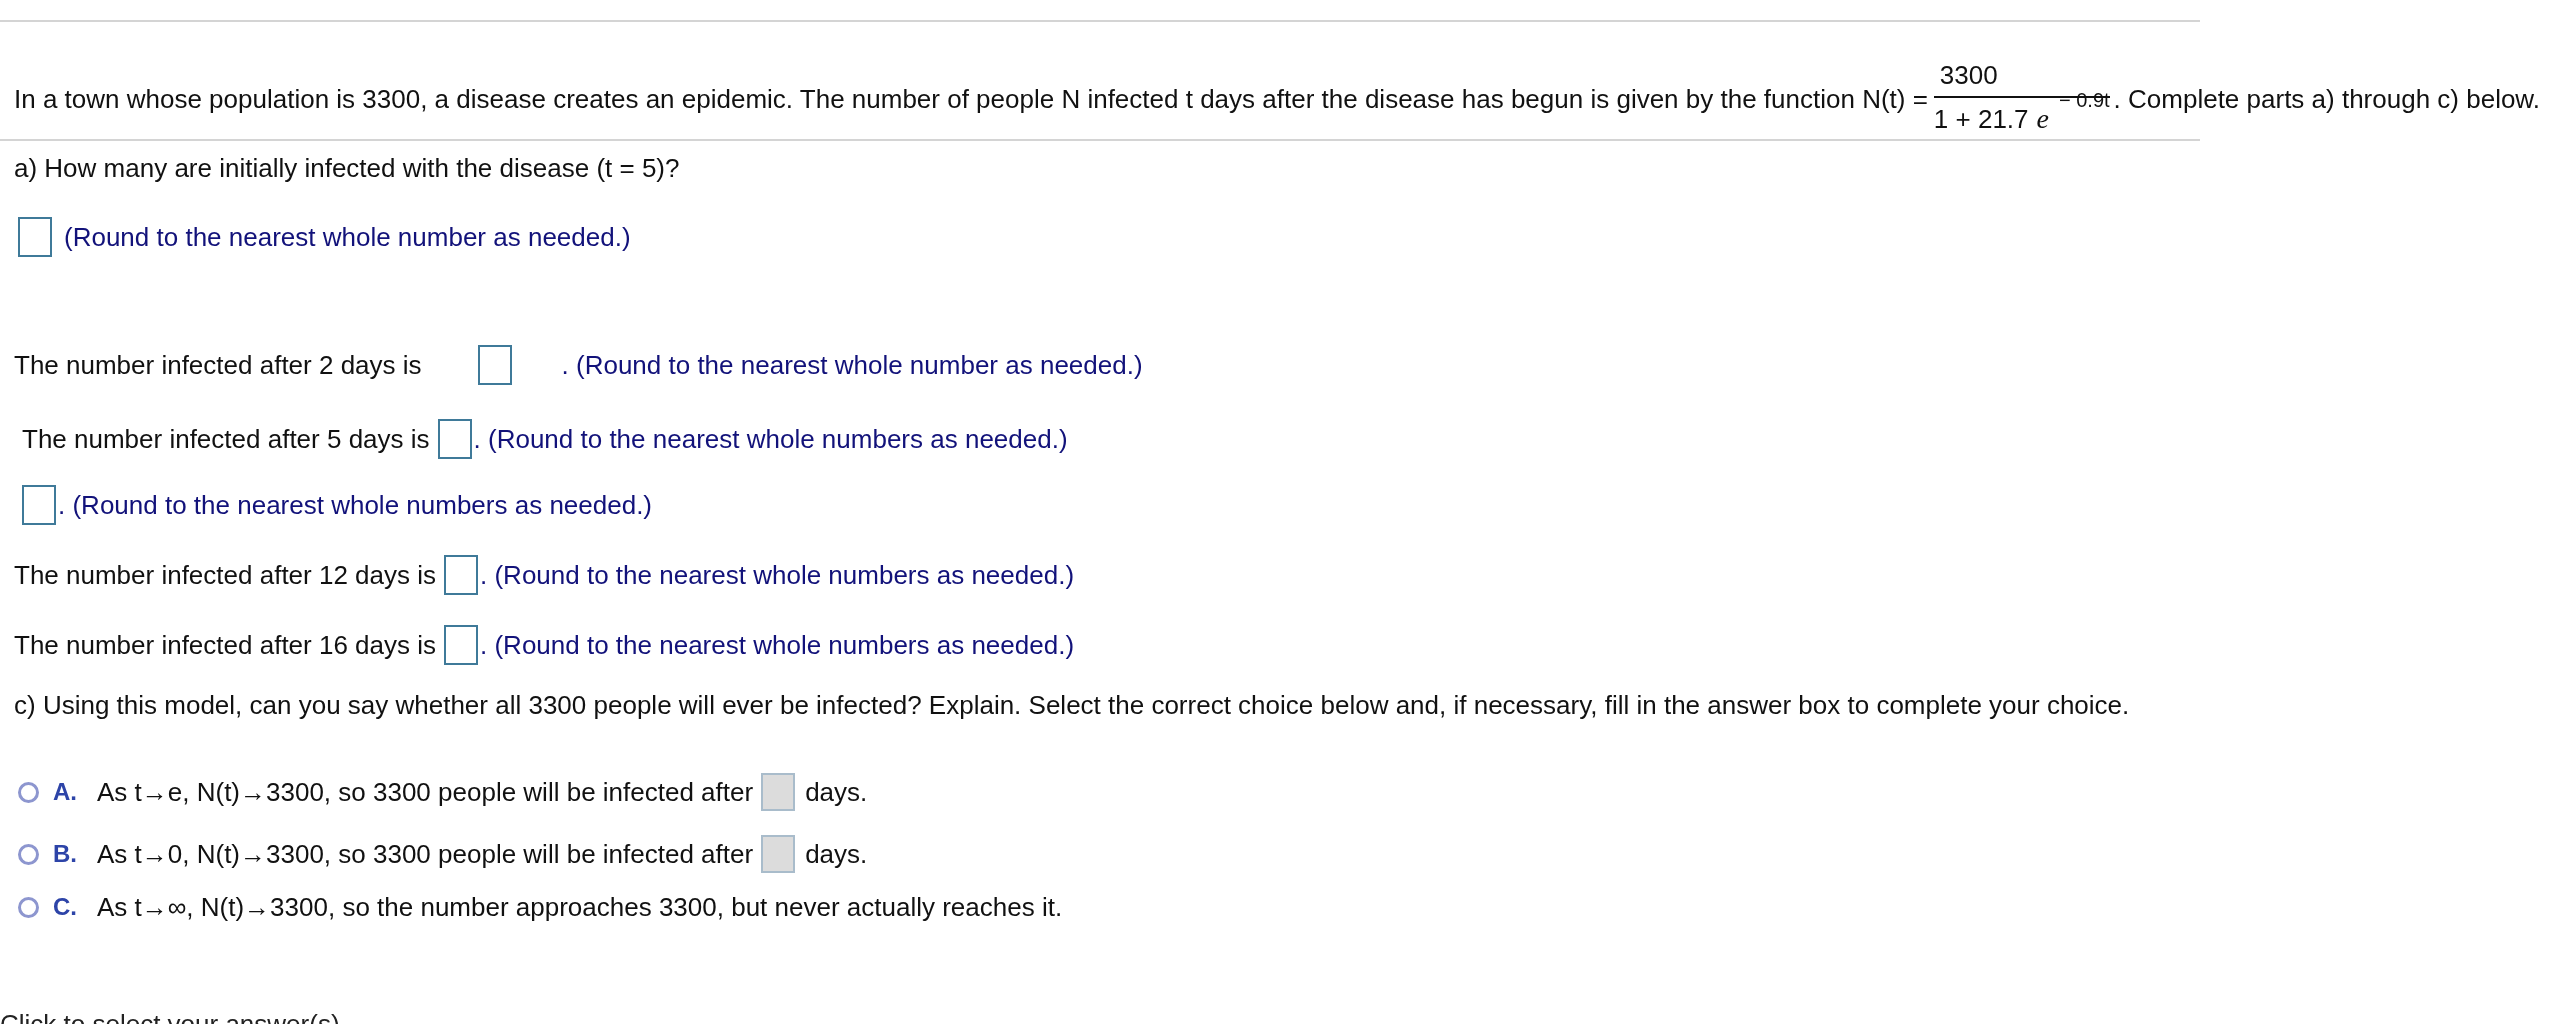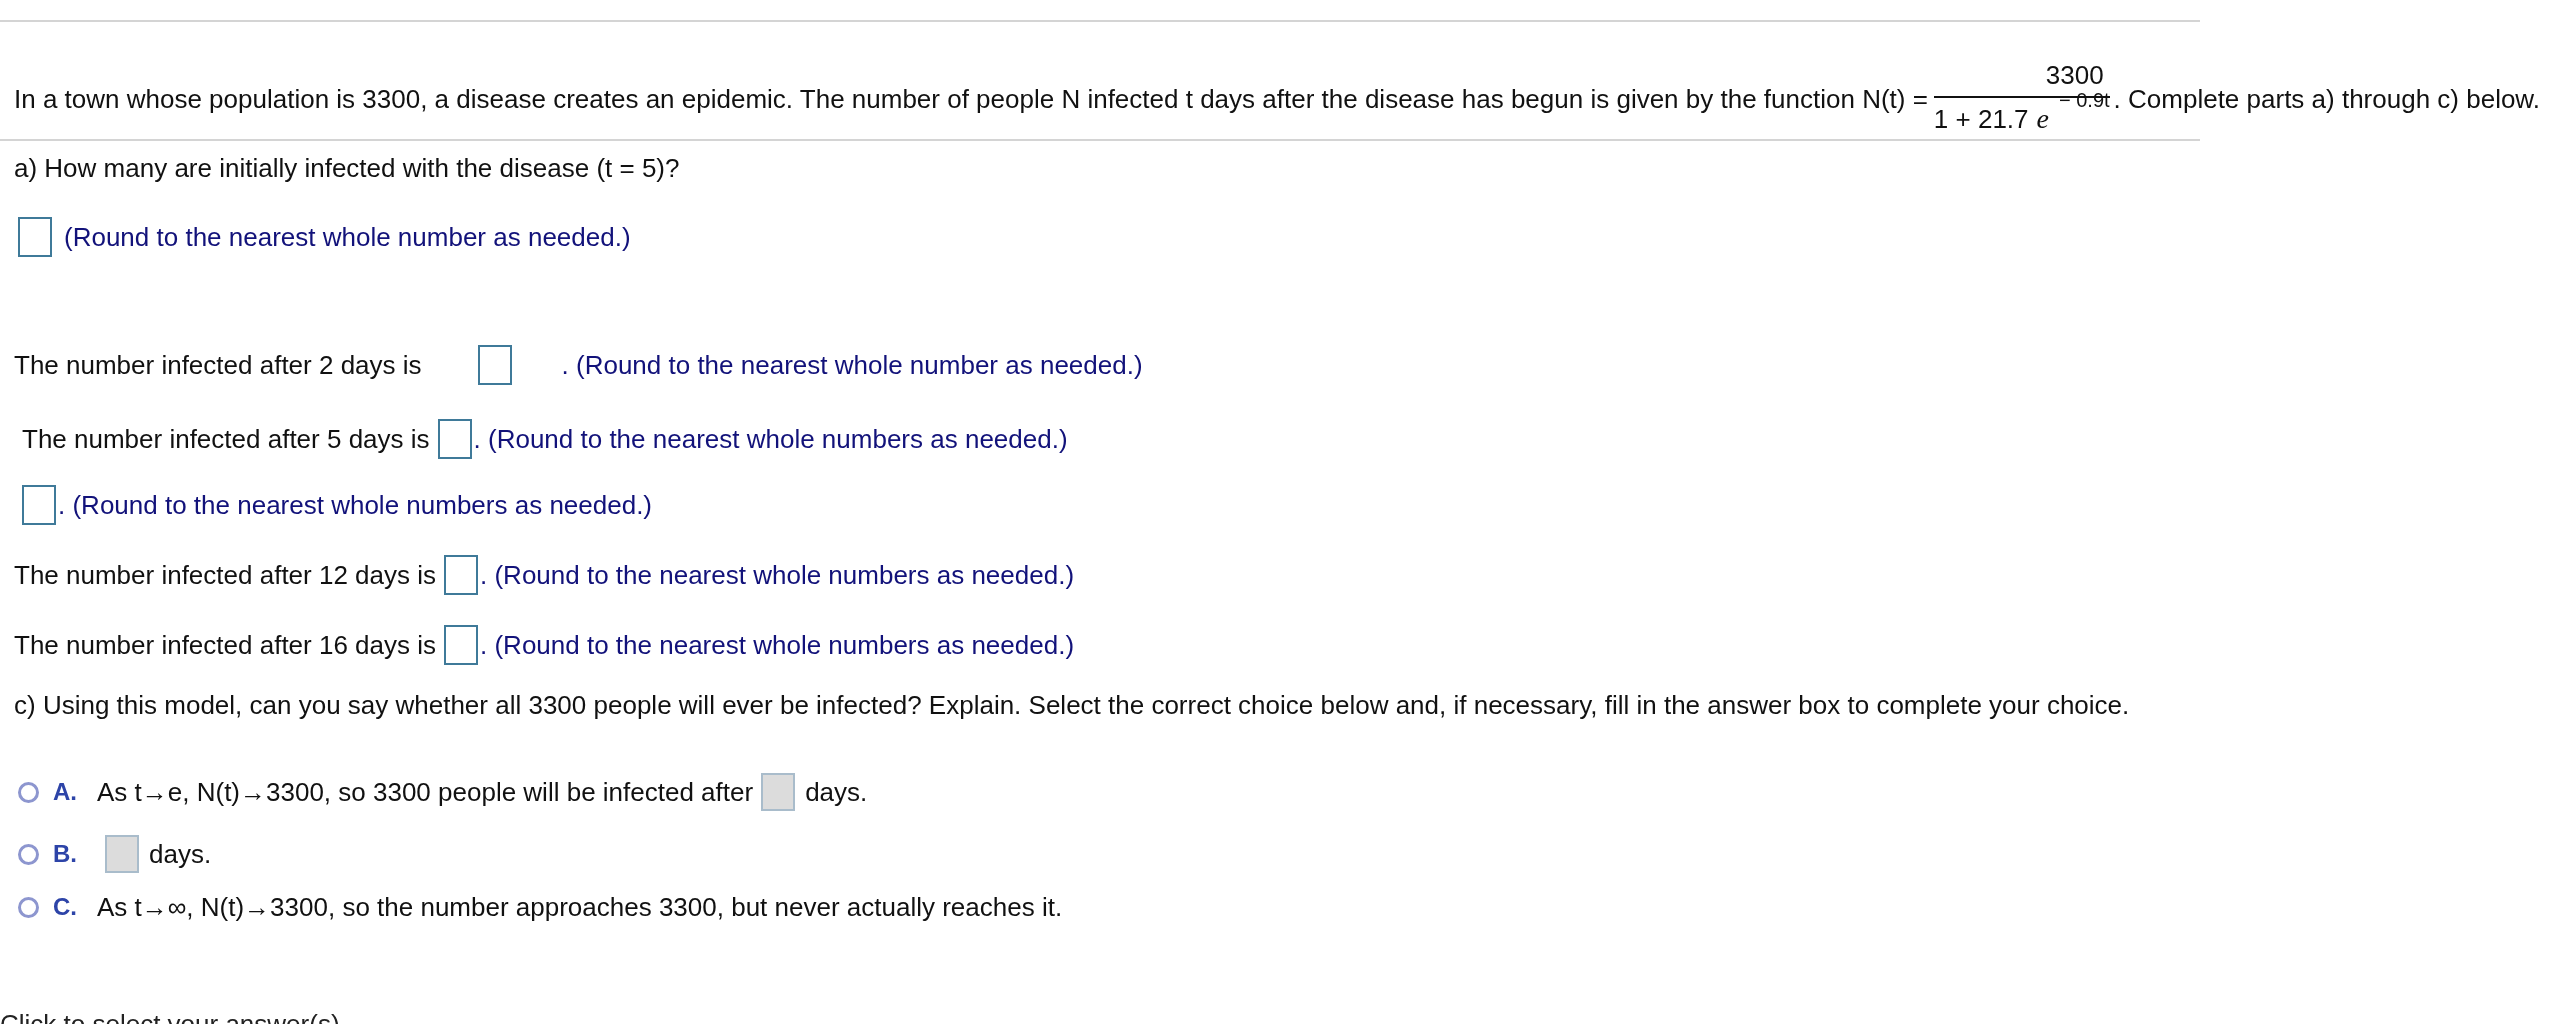--- a/index.html
+++ b/index.html
@@ -46,21 +46,21 @@
     flex-direction: column;
     align-items: center;
     margin: 0 4px 0 6px;
     position: relative;
     top: -2px;
   }
   .frac .num {
     padding: 0 6px 6px 6px;
     border-bottom: 2px solid #111;
     align-self: stretch;
-    text-align: right;
+    text-align: left;
     font-size: 26px;
     line-height: 30px;
   }
   .frac .den {
     padding-top: 6px;
     font-size: 26px;
     line-height: 30px;
     display: flex;
     align-items: flex-start;
   }
@@ -198,20 +198,21 @@
     <span class="radio"></span>
     <span class="choice-letter">A.</span>
     <span>As t→e, N(t)→3300, so 3300 people will be infected after</span>
     <span class="ans-box disabled"></span>
     <span>days.</span>
   </div>
 
   <div class="choice" style="top:835px;">
     <span class="radio"></span>
     <span class="choice-letter">B.</span>
+    <span>As t→0, N(t)→3300, so 3300 people will be infected after</span>
     <span class="ans-box disabled"></span>
     <span>days.</span>
   </div>
 
   <div class="choice" style="top:891px;">
     <span class="radio"></span>
     <span class="choice-letter">C.</span>
     <span>As t→∞, N(t)→3300, so the number approaches 3300, but never actually reaches it.</span>
   </div>
 

